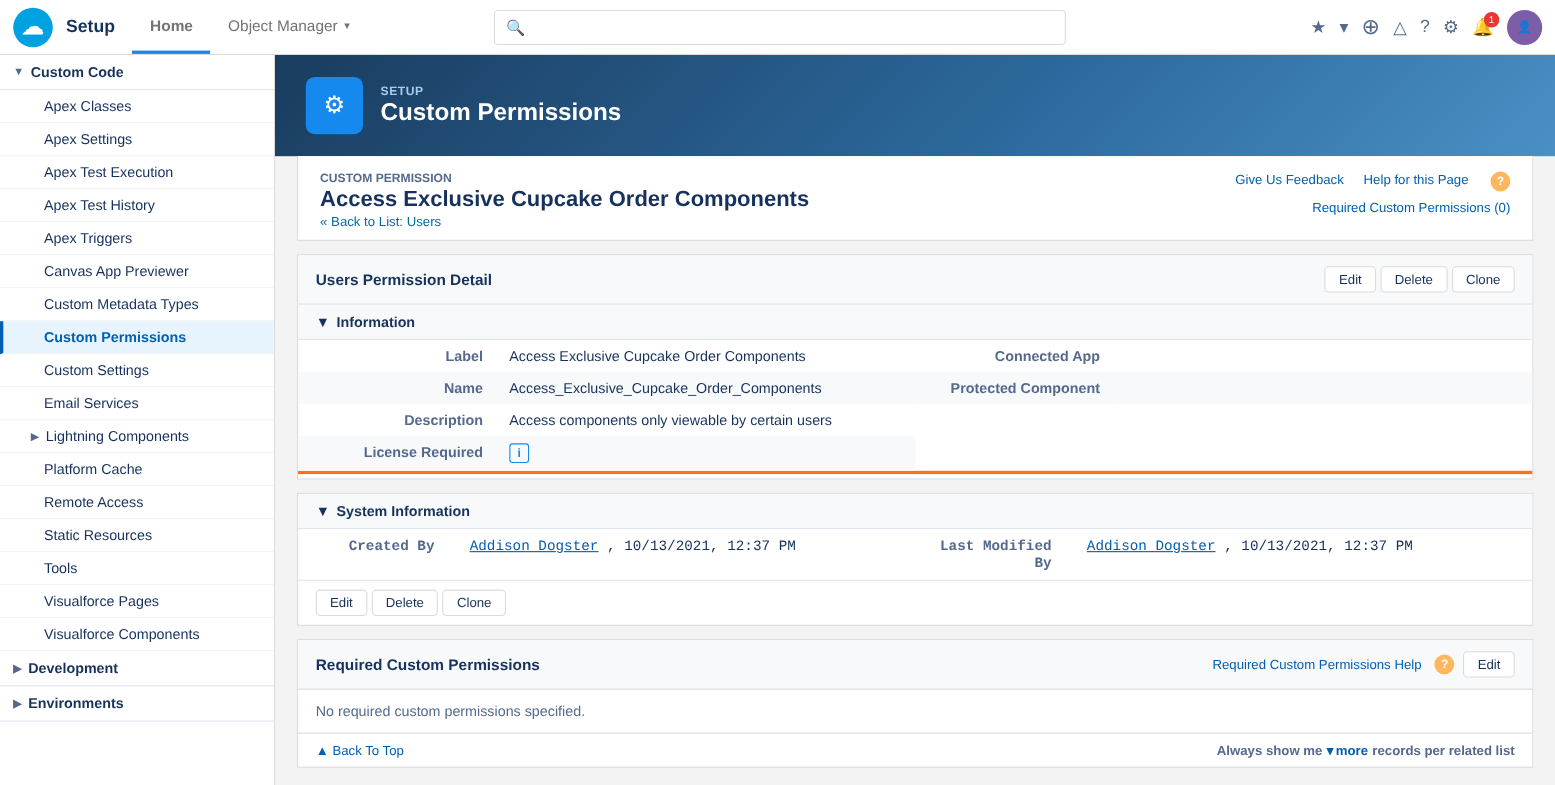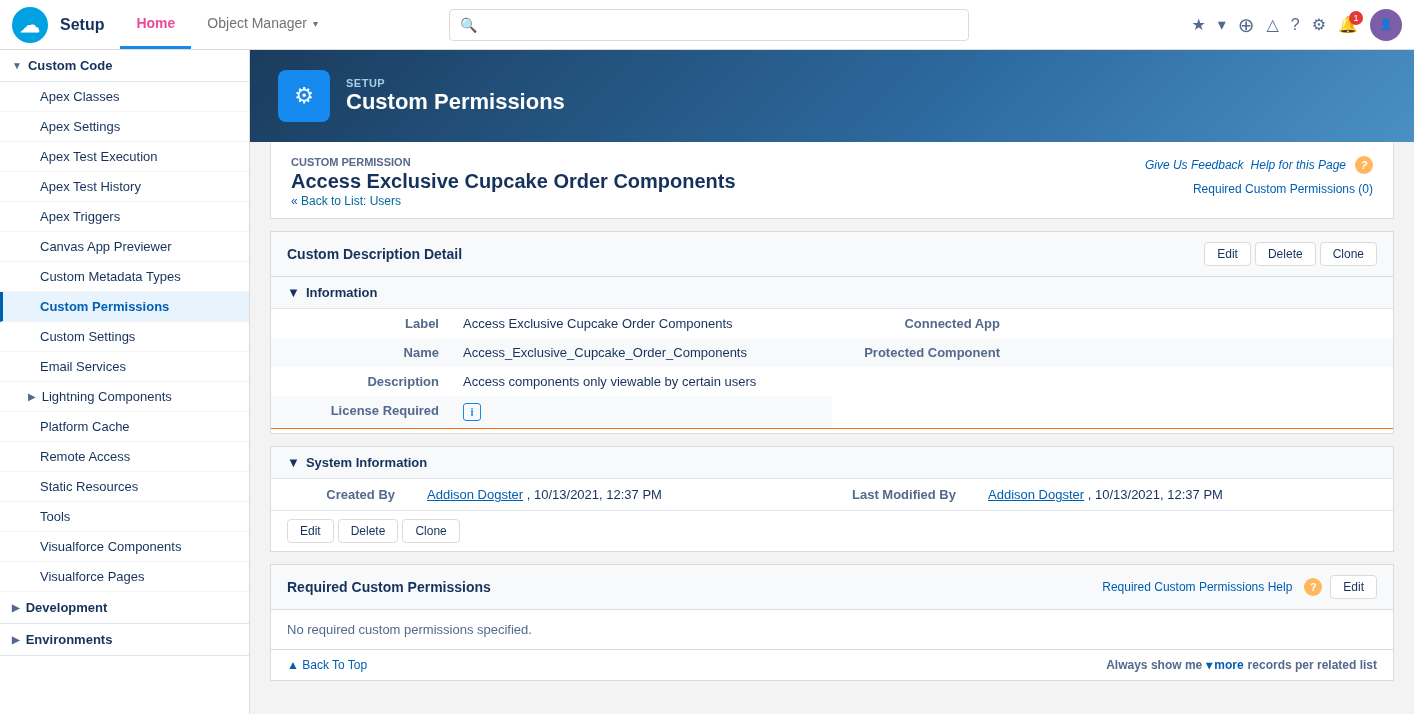--- a/index.html
+++ b/index.html
@@ -20,21 +20,21 @@
       font-size: 16px; font-weight: 700; color: #16325c; margin-left: 4px; white-space: nowrap;
     }
     .nav-tabs {
       display: flex; align-items: stretch; height: 100%; margin-left: 8px;
     }
     .nav-tab {
       display: flex; align-items: center; padding: 0 16px; cursor: pointer;
       font-size: 14px; color: #737373; border-bottom: 3px solid transparent;
       white-space: nowrap;
     }
-    .nav-tab.active { color: #ec4899; border-bottom-color: #1589ee; font-weight: 600; }
+    .nav-tab.active { color: #737373; border-bottom-color: #1589ee; font-weight: 600; }
     .nav-tab .chevron { margin-left: 6px; font-size: 10px; }
     .search-bar {
       flex: 1; max-width: 520px; margin: 0 auto;
       display: flex; align-items: center;
       border: 1px solid #dddbda; border-radius: 4px; background: #fff;
       padding: 0 10px; height: 32px;
     }
     .search-bar input {
       border: none; outline: none; font-size: 13px; width: 100%; background: transparent; color: #3e3e3c;
     }
@@ -158,21 +158,21 @@
 
     
     .info-icon {
       display: inline-flex; align-items: center; justify-content: center;
       width: 18px; height: 18px; border: 1px solid #1589ee; border-radius: 3px;
       color: #1589ee; font-size: 11px; font-weight: 700; cursor: pointer;
     }
 
     
     .sys-table { width: 100%; border-collapse: collapse; }
-    .sys-table td { padding: 8px 16px; font-size: 13px; vertical-align: top; }
+    .sys-table td { padding: 8px 16px; font-size: 13px; vertical-align: top; font-family: Liberation Mono, monospace; }
     .sys-table .sys-label { color: #54698d; font-weight: 600; text-align: right; width: 140px; }
     .sys-table .sys-value { color: #16325c; }
     .sys-table a { color: #005fb2; text-decoration: underline; cursor: pointer; }
 
     
     .req-section { margin-top: 12px; }
     .no-data-msg { padding: 12px 16px; font-size: 13px; color: #54698d; }
 
     
     .section-footer {
@@ -273,24 +273,24 @@
       <div class="sidebar-item">
           <span>Remote Access</span>
         </div>
       <div class="sidebar-item">
           <span>Static Resources</span>
         </div>
       <div class="sidebar-item">
           <span>Tools</span>
         </div>
       <div class="sidebar-item">
+          <span>Visualforce Pages</span>
+        </div>
+      <div class="sidebar-item">
           <span>Visualforce Components</span>
-        </div>
-      <div class="sidebar-item">
-          <span>Visualforce Pages</span>
         </div>
     </div>
 
     <div class="sidebar-section-header">
       <span class="arrow">▶</span>
       <span>Development</span>
     </div>
 
     <div class="sidebar-section-header">
       <span class="arrow">▶</span>
@@ -313,48 +313,48 @@
     <div class="content-body">
 
       <div class="record-header">
         <div class="record-title-row">
           <div>
             <div class="record-subtitle">Custom Permission</div>
             <div class="record-title">Access Exclusive Cupcake Order Components</div>
             <a class="back-link">« Back to List: Users</a>
           </div>
           <div style="display:flex;flex-direction:column;align-items:flex-end;gap:4px;">
-            <div style="display:flex;align-items:center;gap:5px;font-style:italic;">
+            <div style="display:flex;gap:16px;">
               <a class="feedback-link">Give Us Feedback</a>
               <a class="feedback-link" style="margin-left:2px;">Help for this Page</a>
               <span class="help-icon">?</span>
             </div>
             <a class="req-perm-link">Required Custom Permissions (0)</a>
           </div>
         </div>
       </div>
 
       <div class="section-block">
         <div class="section-header">
           <div class="section-title">
-            <span>Custom Description Detail</span>
+            <span>Users Permission Detail</span>
           </div>
           <div class="btn-group">
             <button class="btn">Edit</button>
             <button class="btn">Delete</button>
             <button class="btn">Clone</button>
           </div>
         </div>
 
         <div style="padding: 0 0 4px 0;">
           <div style="padding: 8px 16px; font-weight:700; color:#16325c; font-size:13px; display:flex; align-items:center; gap:6px; border-bottom:1px solid #e0e5ee; background:#f7f9fb;">
             <span>▼</span>
             <span>Information</span>
           </div>
-          <div style="display:grid; grid-template-columns:1fr 1fr; border-bottom:1px solid #f97316;">
+          <div style="display:grid; grid-template-columns:1fr 1fr; border-bottom:3px solid #f97316;">
 
             <div>
               <table class="detail-table">
                 <tbody>
                     <tr>
                   <td class="field-label">Label</td>
                   <td class="field-value">Access Exclusive Cupcake Order Components</td>
                 </tr>
                 <tr>
                   <td class="field-label">Name</td>

